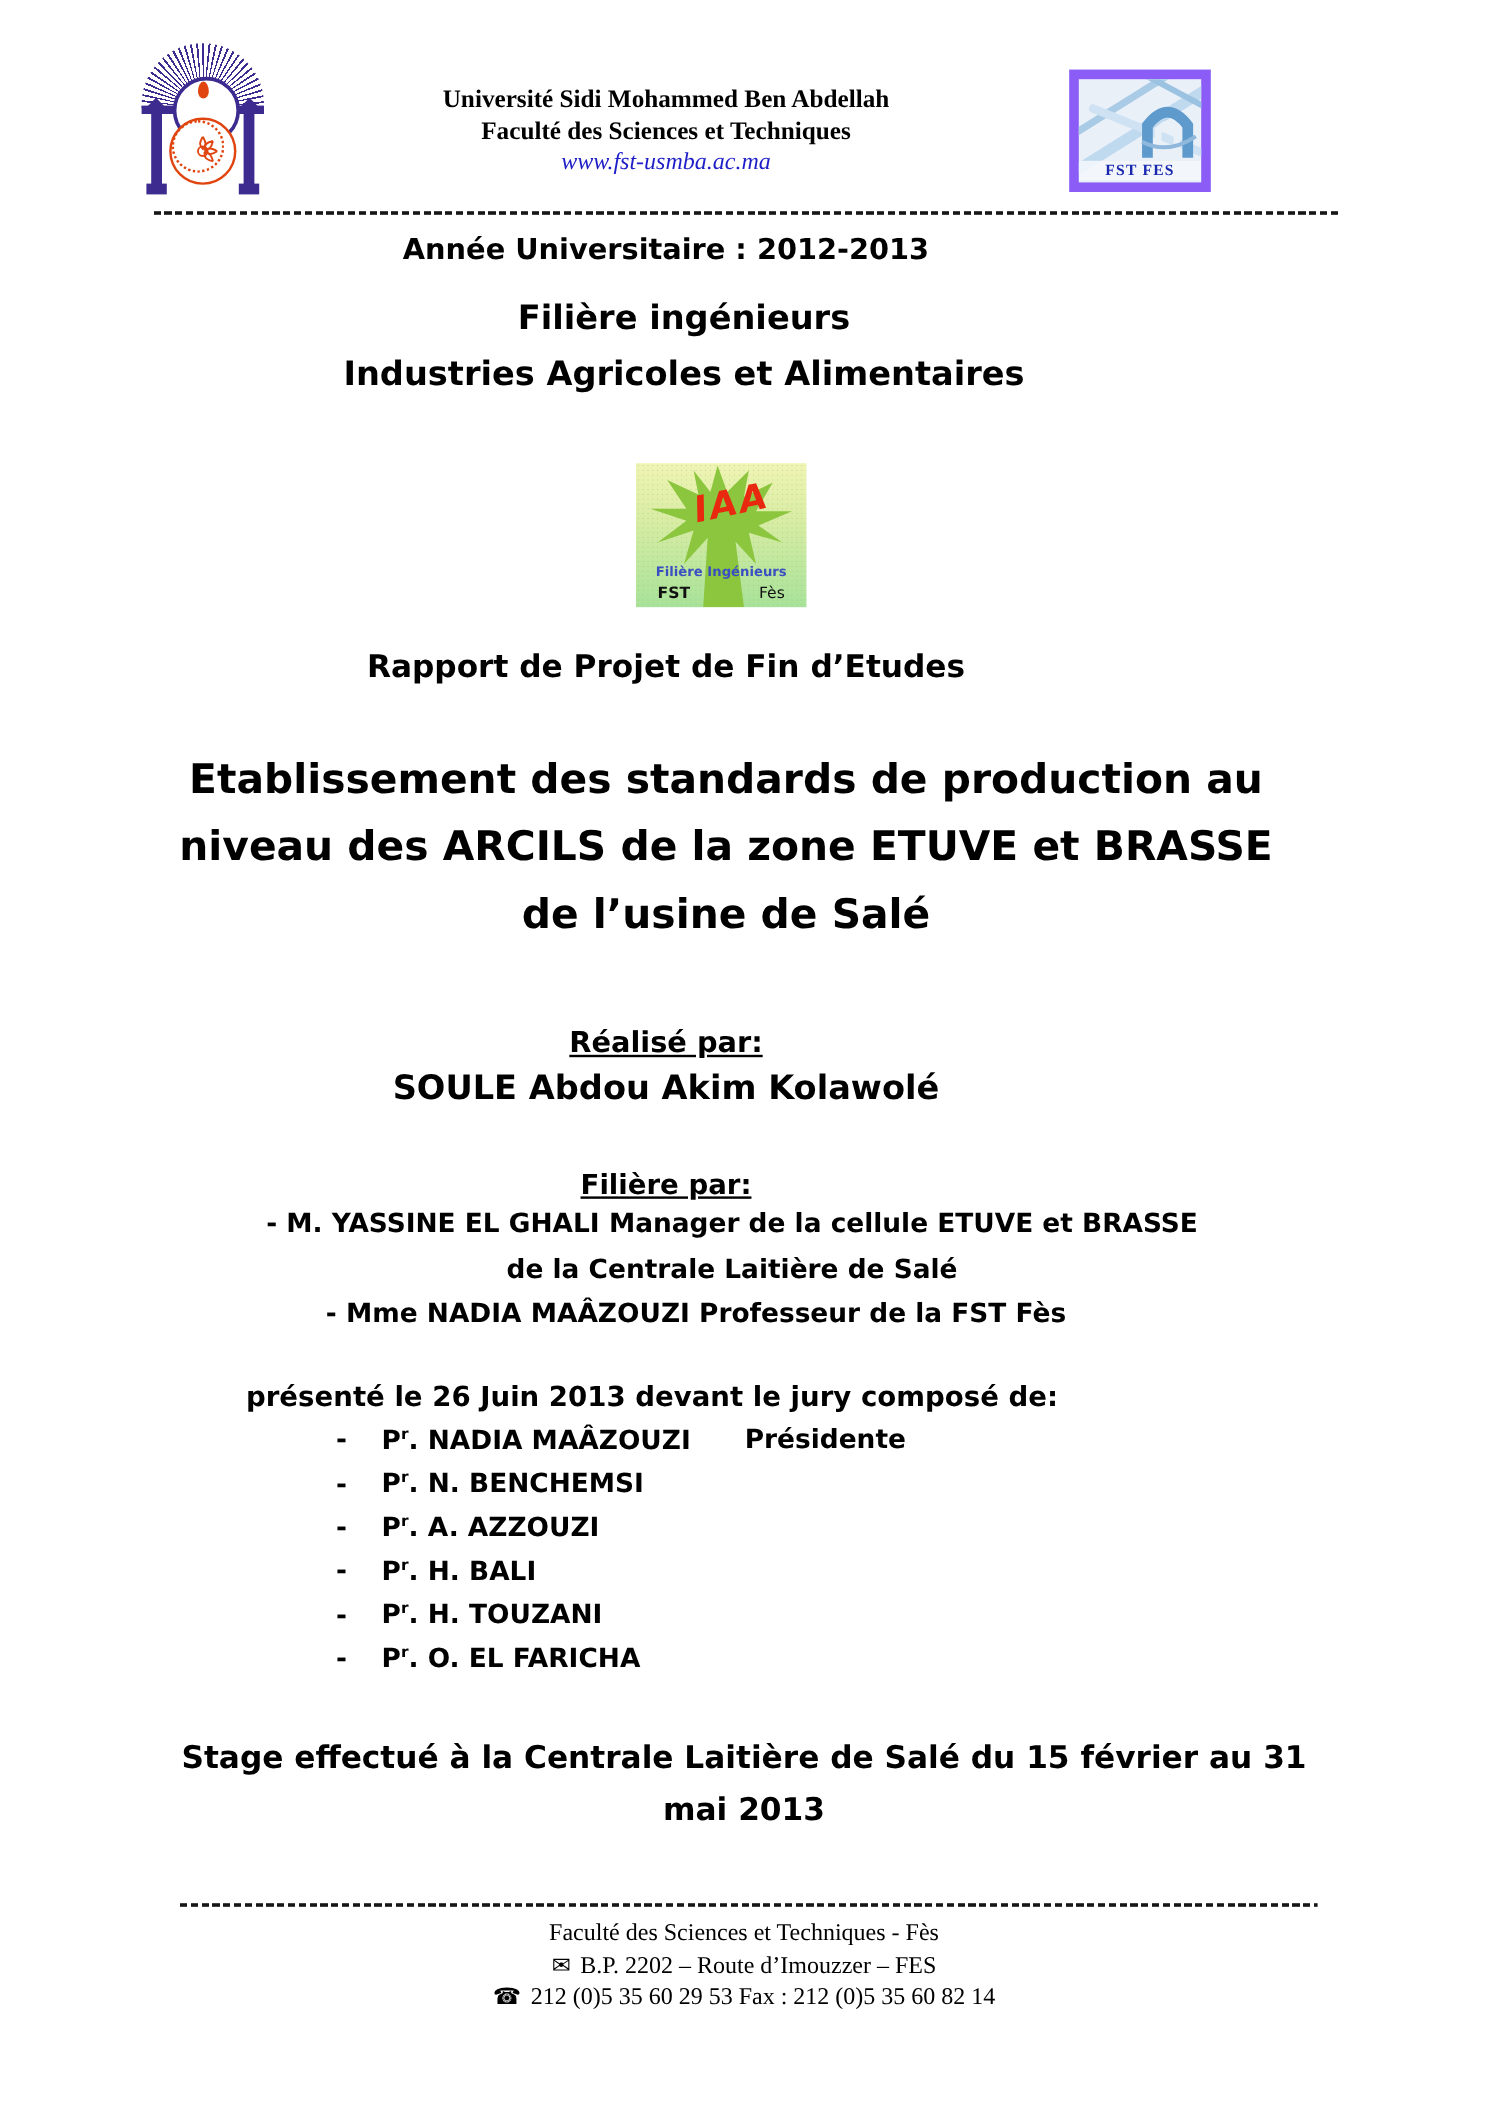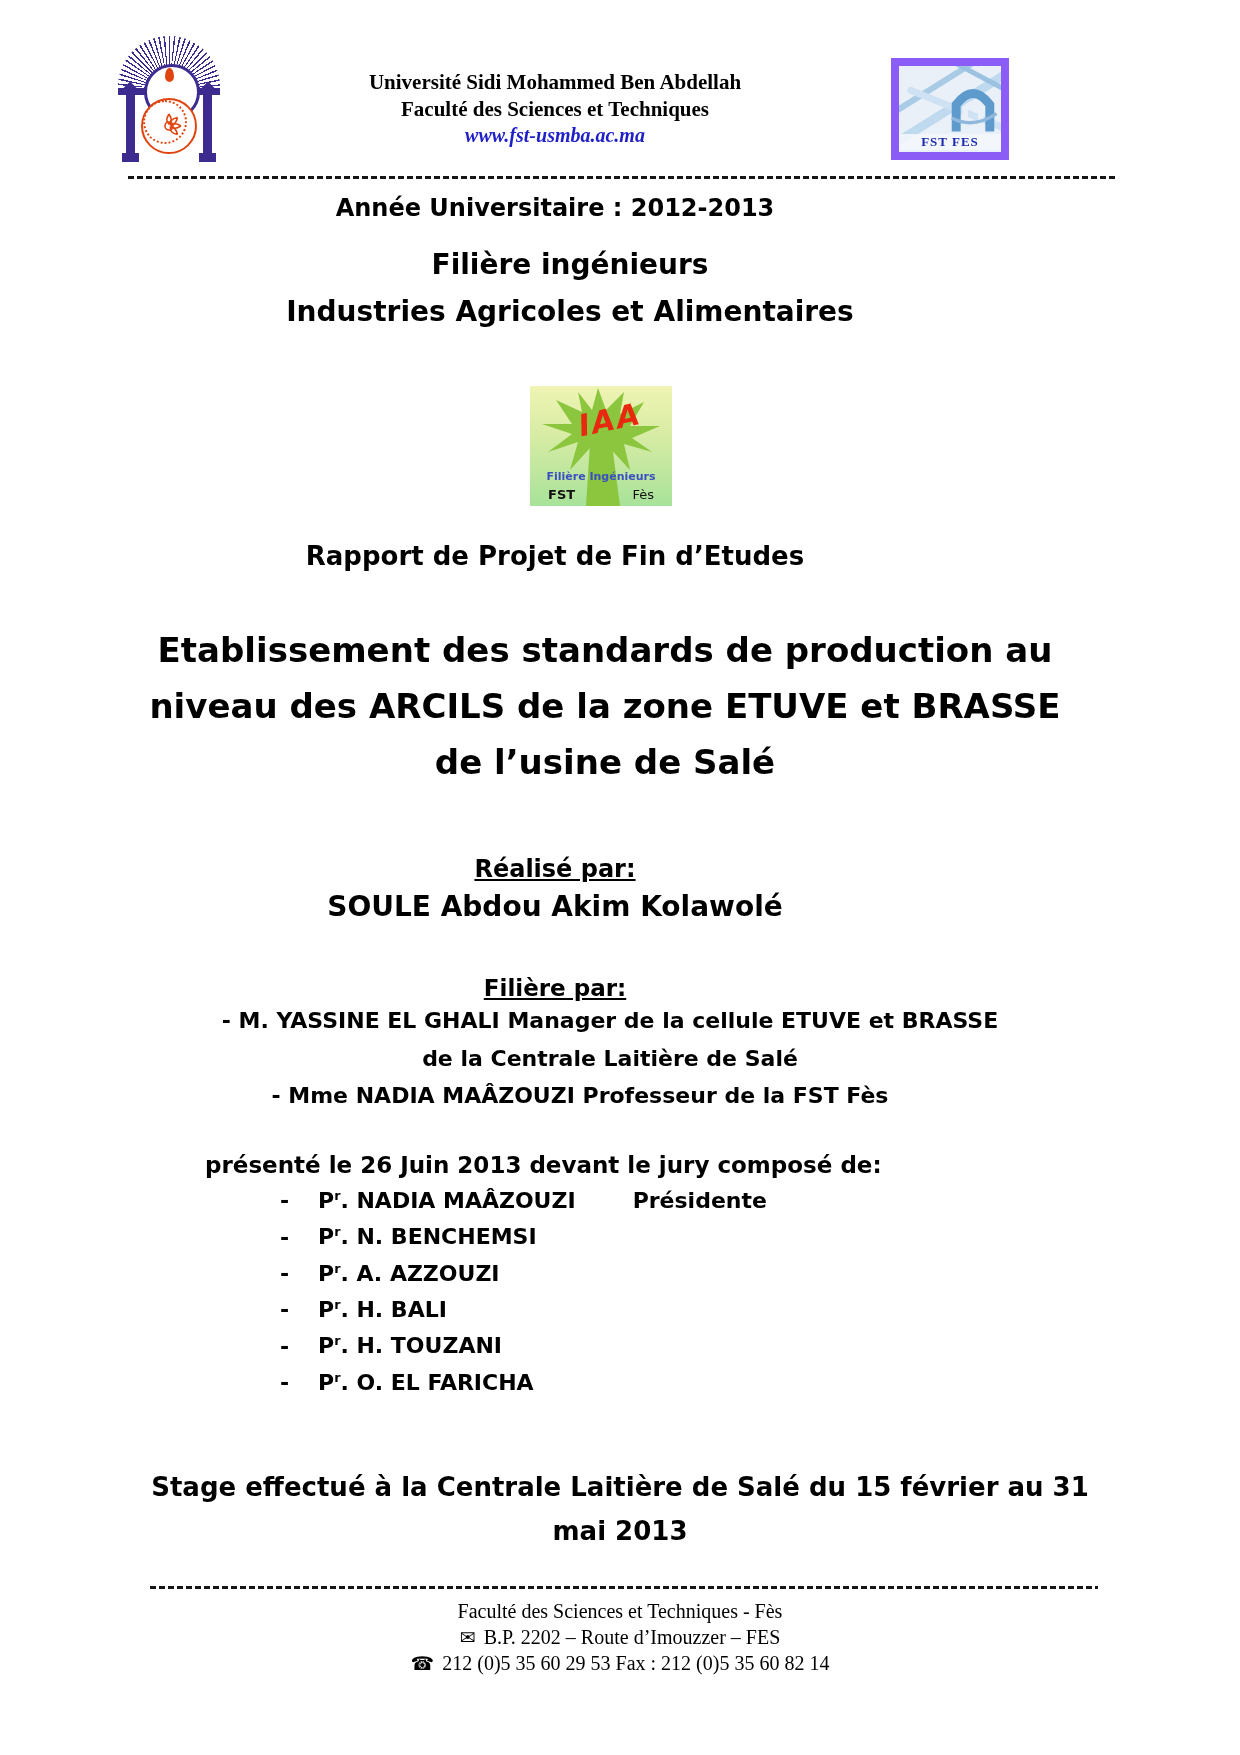--- a/index.html
+++ b/index.html
@@ -6,21 +6,21 @@
   .page{position:relative;width:1240px;height:1755px;background:#ffffff;overflow:hidden;
         font-family:"DejaVu Sans",sans-serif;color:#000;padding-left:24px;}
   .abs{position:absolute;}
   .serif{font-family:"Liberation Serif",serif;}
   .center{text-align:center;}
   sup{font-size:58%;}
 
   
   .hdr-uni{left:230px;top:70px;width:650px;font-weight:bold;font-size:21px;}
   .hdr-fac{left:230px;top:97px;width:650px;font-weight:bold;font-size:21px;}
-  .hdr-web{left:230px;top:124px;width:650px;font-weight:bold;font-style:italic;font-size:20px;color:#1F1FC8;}
+  .hdr-web{left:230px;top:124px;width:650px;font-weight:normal;font-style:italic;font-size:20px;color:#1F1FC8;}
 
   .dashline{height:3px;background-image:repeating-linear-gradient(90deg,#161616 0,#161616 6px,transparent 6px,transparent 9px);}
   .dash1{left:128px;top:176px;width:990px;}
   .dash2{left:150px;top:1586px;width:948px;}
 
   
   .emblem{left:118px;top:36px;width:102px;height:130px;}
   .emblem > div{position:absolute;}
   .emblem-fan{left:0;top:0;width:102px;height:54px;border-radius:102px 102px 0 0;
     background:repeating-conic-gradient(from -90deg at 50% 100%, #3D2B8F 0 1.8deg, rgba(0,0,0,0) 1.8deg 5.6deg);}
@@ -77,23 +77,23 @@
   .encadre-label{left:0;top:975px;width:1110px;font-size:23px;font-weight:bold;text-decoration:underline;}
   .encadre-l1{left:0;top:1008px;width:1220px;font-size:22px;font-weight:bold;}
   .encadre-l2{left:0;top:1046px;width:1220px;font-size:22px;font-weight:bold;}
   .encadre-l3{left:0;top:1083px;width:1160px;font-size:22px;font-weight:bold;}
 
   .jury-intro{left:205px;top:1152px;font-size:23px;font-weight:bold;}
   .jury-list{left:280px;top:1188px;display:flex;flex-direction:column;gap:11px;
     font-size:22px;font-weight:bold;}
   .jury-row{display:flex;align-items:baseline;}
   .jury-dash{width:38px;}
-  .jury-role{margin-left:57px;}
-
-  .stage{left:0;top:1443px;width:1240px;font-size:26px;font-weight:bold;line-height:44px;margin-top:22px;}
+  .jury-role{margin-left:45px;}
+
+  .stage{left:0;top:1443px;width:1240px;font-size:26px;font-weight:bold;line-height:44px;}
 
   
   .footer-1{left:0;top:1600px;width:1240px;font-size:20px;}
   .footer-2{left:0;top:1626px;width:1240px;font-size:20px;}
   .footer-3{left:0;top:1652px;width:1240px;font-size:20px;}
   .footer-icon{display:inline-block;margin-right:8px;font-size:19px;}
 </style>
 </head>
 <body>
 

